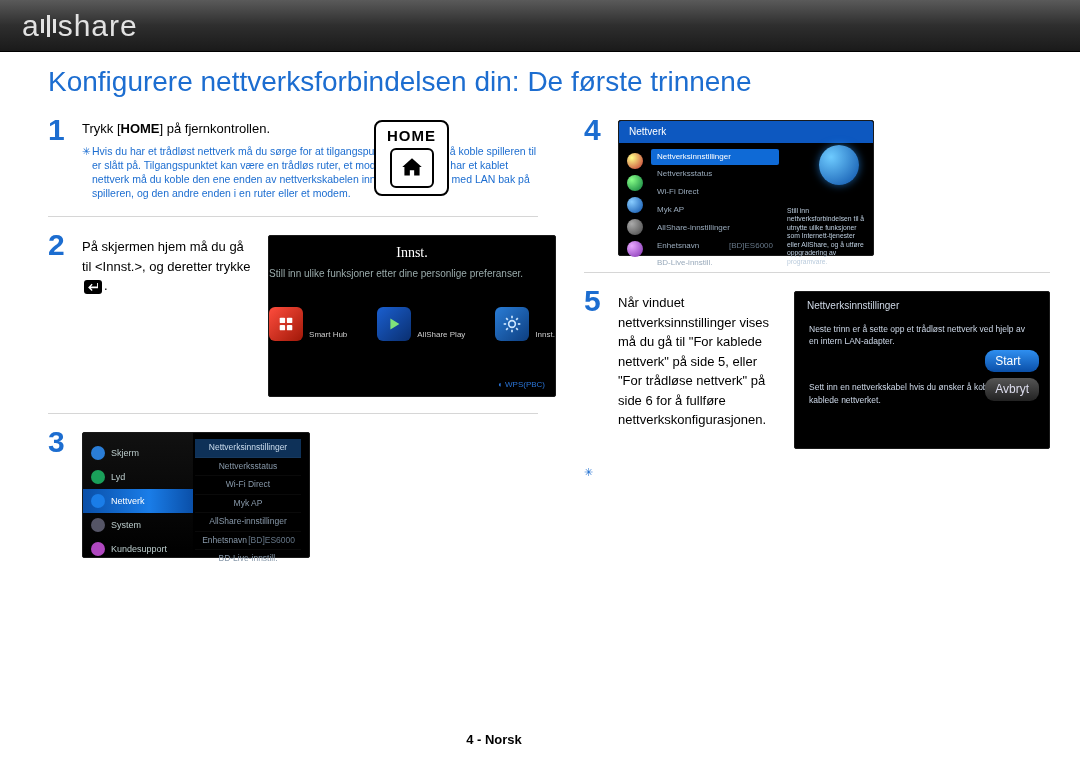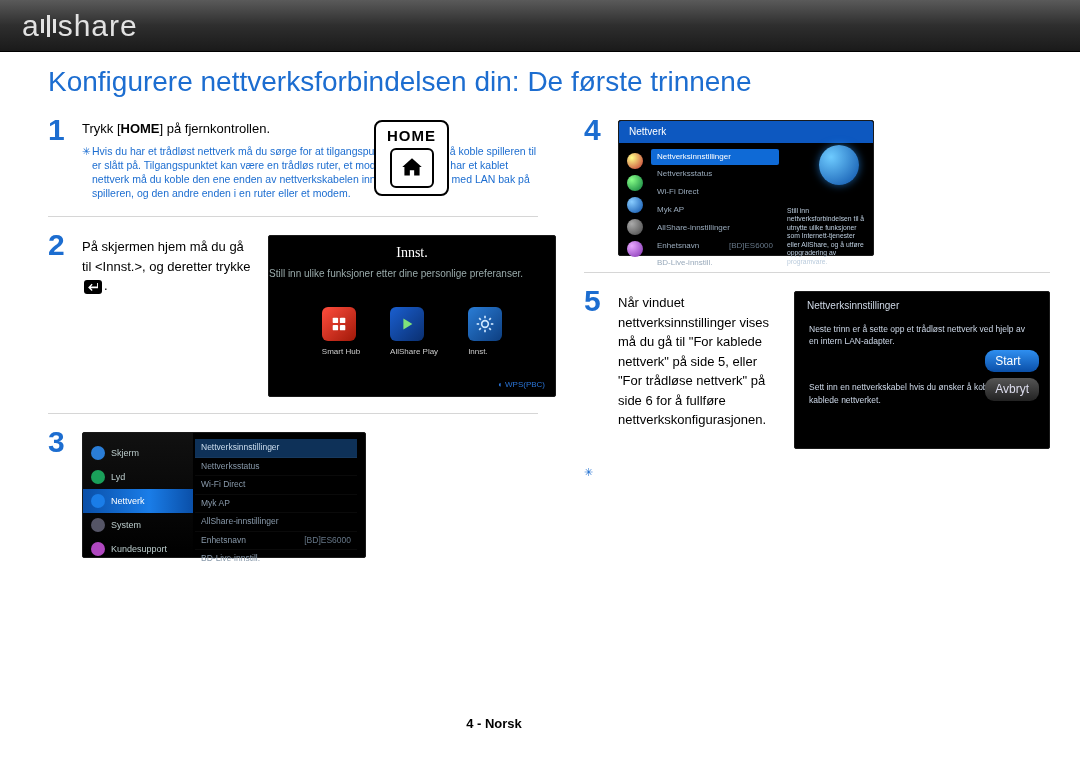--- a/index.html
+++ b/index.html
@@ -41,27 +41,27 @@
   .step-side { flex:1; }
   .enter-icon{display:inline-flex;width:18px;height:14px;background:#000;border-radius:3px;align-items:center;justify-content:center;vertical-align:middle;margin:0 2px;}
   .enter-icon svg{width:11px;height:9px}
   
   .home-btn { width:75px; border:2px solid #000; border-radius:8px; text-align:center; padding:4px 0 6px; position:absolute; margin-left:292px; background:#fff;}
   .home-btn .lbl{font-size:15px;font-weight:700;letter-spacing:1px;margin-bottom:2px}
   .home-btn .house{width:44px;height:40px;margin:0 auto;border:2px solid #000;border-radius:6px;display:flex;align-items:center;justify-content:center}
   
   .tv { background:#000; border:1px solid #1a1a1a; border-radius:2px; position:relative; color:#cfd3d8; font-size:9px;}
   .tv.step2 { width:288px; height:162px;}
-  .tv.step3 { width:284px; height:126px;}
+  .tv.step3 { width:228px; height:126px;text-align:center;}
   .tv.step4 { width:256px; height:136px;}
   .tv.step5 { width:256px; height:158px;}
   .tv .title-row{color:#fff;font-size:14px;text-align:center;padding-top:8px;font-family:Georgia,serif}
   .tv .sub{color:#9aa;font-size:10px;text-align:left;margin-top:4px}
   .hubrow{display:flex;justify-content:center;gap:30px;margin-top:26px}
-  .hub-item{display:flex;flex-direction:column;align-items:flex-start;gap:6px;font-size:8px;color:#ccc}
+  .hub-item{display:flex;flex-direction:row;align-items:flex-end;gap:6px;font-size:8px;color:#ccc}
   .hub-ic{width:34px;height:34px;border-radius:6px;display:flex;align-items:center;justify-content:center}
   .hub-ic.red{background:linear-gradient(135deg,#ff4d3d,#a01808)}
   .hub-ic.play{background:linear-gradient(135deg,#1a5fd0,#0a2f70)}
   .hub-ic.gear{background:linear-gradient(135deg,#2a7dd6,#0d3e80)}
   .wps{position:absolute;bottom:6px;right:10px;color:#2a74d6;font-size:8px}
   
   .s3-left{position:absolute;left:0;top:0;width:110px;height:100%;background:linear-gradient(#111,#000);padding-top:8px}
   .s3-item{display:flex;align-items:center;gap:6px;padding:5px 8px;font-size:9px;color:#bcc}
   .s3-item.sel{background:linear-gradient(90deg,#0a4fa8,#1a7de8 60%,#0a4fa8);color:#fff}
   .s3-ic{width:14px;height:14px;border-radius:50%;background:#234;display:inline-block}
@@ -82,21 +82,21 @@
   .s4-globe{width:40px;height:40px;border-radius:50%;background:radial-gradient(circle at 30% 30%,#6ecbff,#0a4fa8);position:absolute;top:-4px;right:6px;box-shadow:0 0 8px rgba(40,150,255,.6)}
   
   .s5-hdr{color:#cfd8e6;font-size:10px;padding:7px 12px 4px}
   .s5-body{padding:6px 14px;font-size:8.5px;color:#cdd8e8;line-height:1.45}
   .s5-body .gap{height:34px}
   .s5-btns{position:absolute;right:10px;top:58px;display:flex;flex-direction:column;gap:6px}
   .s5-btn{font-size:12px;padding:3px 10px;border-radius:9px;min-width:46px}
   .s5-btn.start{background:linear-gradient(#2f8ff0,#0a4fa8);color:#fff}
   .s5-btn.cancel{background:linear-gradient(#555,#222);color:#dde}
   hr.rule{border:none;border-top:1px solid #d6d6d6;margin:12px 0 14px}
-  .footer{position:absolute;bottom:32px;width:988px;text-align:center;font-size:13px;font-weight:600}
+  .footer{position:absolute;bottom:16px;width:988px;text-align:center;font-size:13px;font-weight:600}
   .footnote{color:#1c6dd0;font-size:11px;line-height:1.4;padding-left:14px;position:relative;margin-top:14px}
   .footnote .asterisk{position:absolute;left:0}
 </style>
 </head>
 <body>
 
 <div class="header-bar">
   <div class="logo">
     <span class="thin">a</span>
       <span class="bars">

